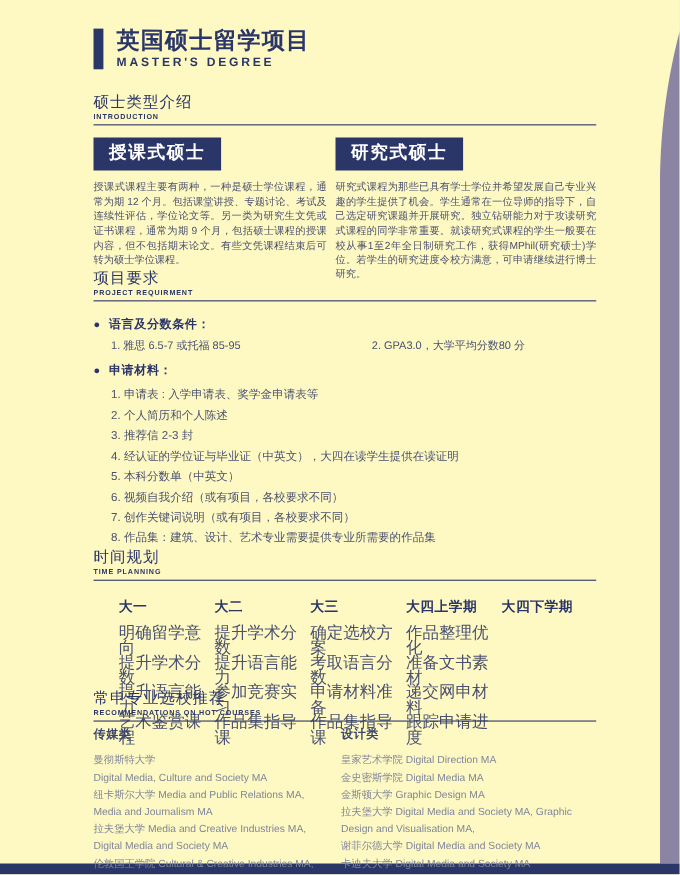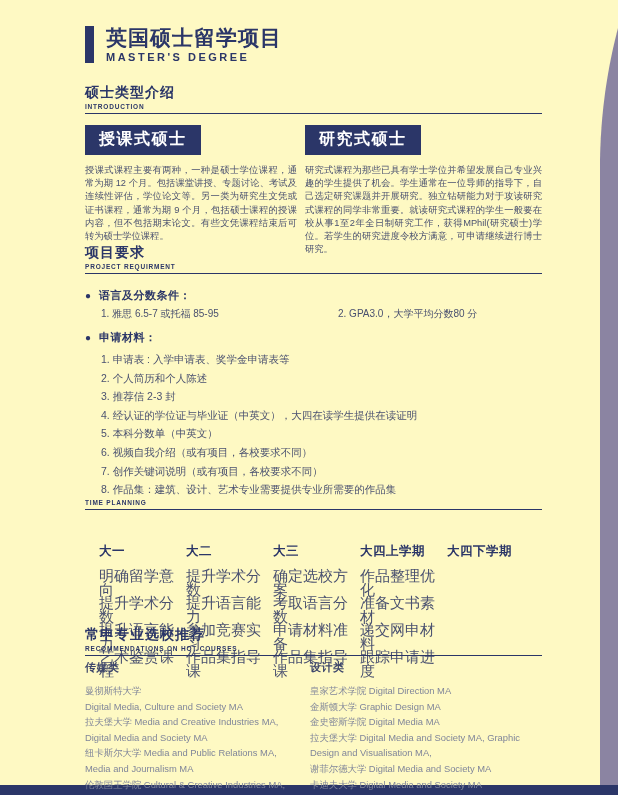--- a/index.html
+++ b/index.html
@@ -12,42 +12,42 @@
   .content { position:absolute; left:85px; top:0; width:457px; }
 
   
   .doc-header { position:absolute; top:26px; left:0; display:flex; }
   .title-accent { width:9px; height:37px; background:#2b3668; margin-right:12px; }
   .doc-title { margin:0; font-size:21px; font-weight:bold; color:#2b3668; letter-spacing:1px; line-height:23px; }
   .doc-subtitle { font-size:11px; font-weight:bold; color:#2b3668; letter-spacing:2.5px; margin-top:2px; }
 
   
   .sec-head { position:absolute; left:0; width:457px; }
-  .sec-title { margin:0; font-size:14px; font-weight:bold; color:#2b3668; letter-spacing:1px; }
+  .sec-title { margin:0; font-size:14px; font-weight:normal; color:#2b3668; letter-spacing:1px; }
   .sec-sub { font-size:6.5px; font-weight:bold; color:#2b3668; letter-spacing:0.8px; margin-top:1px; }
   .sec-rule { border:none; border-top:1.5px solid #2b3668; margin:3px 0 0 0; }
 
   
   .intro-cols { position:absolute; top:125px; left:0; width:457px; display:flex; }
   .intro-col-left  { width:212px; margin-right:8px; }
   .intro-col-right { width:237px; }
   .tag-btn { display:inline-block; background:#2b3668; color:#ffffff; font-size:16px; font-weight:bold;
              letter-spacing:1.5px; padding:4px 14px 5px 14px; }
   .col-body { margin-top:9px; font-size:9.3px; line-height:13.2px; color:#4a5170; text-align:justify; }
 
   
   .bullet-row { position:absolute; left:0; width:457px; }
   .bullet { color:#2b3668; font-size:10px; margin-right:8px; }
   .bullet-label { color:#2b3668; font-weight:bold; font-size:11px; letter-spacing:0.5px; }
   .score-row { display:flex; margin:4px 0 0 16px; font-size:10px; color:#4a5170; }
   .score-1 { width:237px; }
   .materials-list { margin:5px 0 0 16px; font-size:10.5px; color:#4a5170; line-height:18.6px; }
 
   
-  .tl-cols { position:absolute; top:543px; left:14px; width:455px; display:flex; }
+  .tl-cols { position:absolute; top:543px; left:1px; width:455px; display:flex;justify-content:flex-end; }
   .tl-col { width:87px; }
   .tl-col-wide { width:85px; }
   .tl-head { margin:0; font-size:12.5px; font-weight:bold; color:#2b3668; letter-spacing:0.5px; }
   .tl-items { margin-top:9px; font-size:15px; line-height:13.5px; color:#4a5170; }
 
   
   .rec-cols { position:absolute; top:660px; left:0; width:457px; display:flex; }
   .rec-col-left { width:218px; margin-right:7px; }
   .rec-col-right { width:232px; }
   .cat-label { font-size:11px; font-weight:bold; color:#3e476b; letter-spacing:0.5px; }
@@ -117,20 +117,21 @@
         <div>3. 推荐信 2-3 封</div>
         <div>4. 经认证的学位证与毕业证（中英文），大四在读学生提供在读证明</div>
         <div>5. 本科分数单（中英文）</div>
         <div>6. 视频自我介绍（或有项目，各校要求不同）</div>
         <div>7. 创作关键词说明（或有项目，各校要求不同）</div>
         <div>8. 作品集：建筑、设计、艺术专业需要提供专业所需要的作品集</div>
       </div>
     </div>
 
     <div class="sec-head" style="top:498px;">
+      <h2 class="sec-title">时间规划</h2>
       <div class="sec-sub">TIME PLANNING</div>
       <hr class="sec-rule">
     </div>
 
     <div class="tl-cols">
       <div class="tl-col">
         <h3 class="tl-head">大一</h3>
         <div class="tl-items">
           <div>明确留学意向</div>
           <div>提升学术分数</div>
@@ -175,31 +176,31 @@
       <div class="sec-sub">RECOMMENDATIONS ON HOT COURSES</div>
       <hr class="sec-rule">
     </div>
 
     <div class="rec-cols">
       <div class="rec-col-left">
         <div class="cat-label">传媒类</div>
         <div class="rec-list">
           <div>曼彻斯特大学</div>
           <div>Digital Media, Culture and Society MA</div>
+          <div>纽卡斯尔大学 Media and Public Relations MA, Media and Journalism MA</div>
           <div>拉夫堡大学 Media and Creative Industries MA, Digital Media and Society MA</div>
-          <div>纽卡斯尔大学 Media and Public Relations MA, Media and Journalism MA</div>
           <div>伦敦国王学院 Cultural &amp; Creative Industries MA, Global Media Industries MA</div>
         </div>
       </div>
       <div class="rec-col-right">
         <div class="cat-label">设计类</div>
         <div class="rec-list">
           <div>皇家艺术学院 Digital Direction MA</div>
+          <div>金史密斯学院 Digital Media MA</div>
           <div>金斯顿大学 Graphic Design MA</div>
-          <div>金史密斯学院 Digital Media MA</div>
           <div>拉夫堡大学 Digital Media and Society MA, Graphic Design and Visualisation MA,</div>
           <div>谢菲尔德大学 Digital Media and Society MA</div>
           <div>卡迪夫大学 Digital Media and Society MA</div>
         </div>
       </div>
     </div>
 
   </div>
 </div>
 

